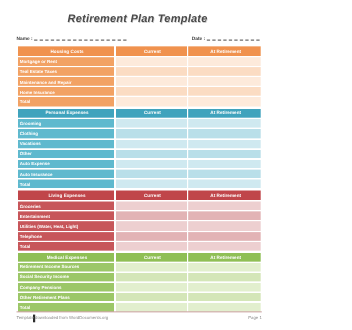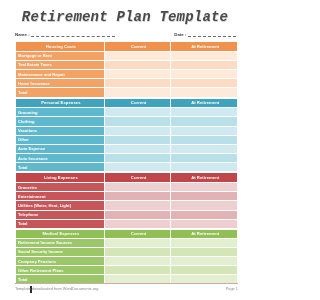--- a/index.html
+++ b/index.html
@@ -24,24 +24,24 @@
   }
 
   
   .title-wrap {
     text-align: center;
     padding-top: 7px;
     padding-bottom: 2px;
   }
   .doc-title {
     display: inline-block;
-    font-family: Liberation Mono, monospace;
+    font-family: Liberation Sans, sans-serif;
     font-style: italic;
     font-weight: bold;
-    font-size: 14px;
+    font-size: 10px;
     letter-spacing: 0.2px;
     color: #4a4a4a;
     text-shadow: 0.5px 0.5px 0px #cfcfcf, -0.3px -0.3px 0 #ffffff;
     white-space: nowrap;
   }
 
   
   .meta-row {
     display: flex;
     align-items: flex-end;

